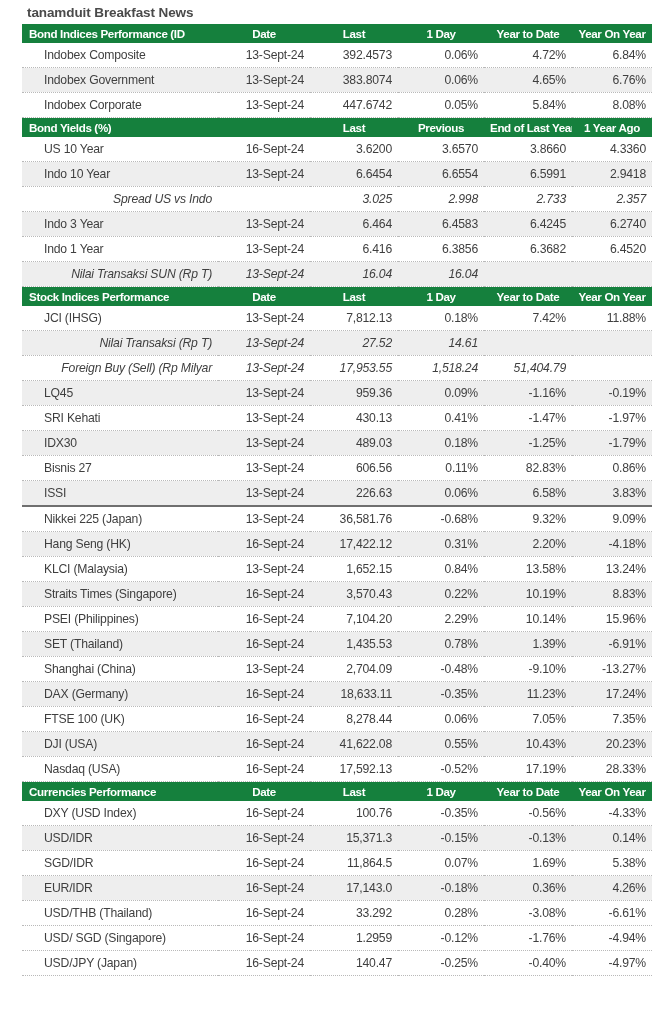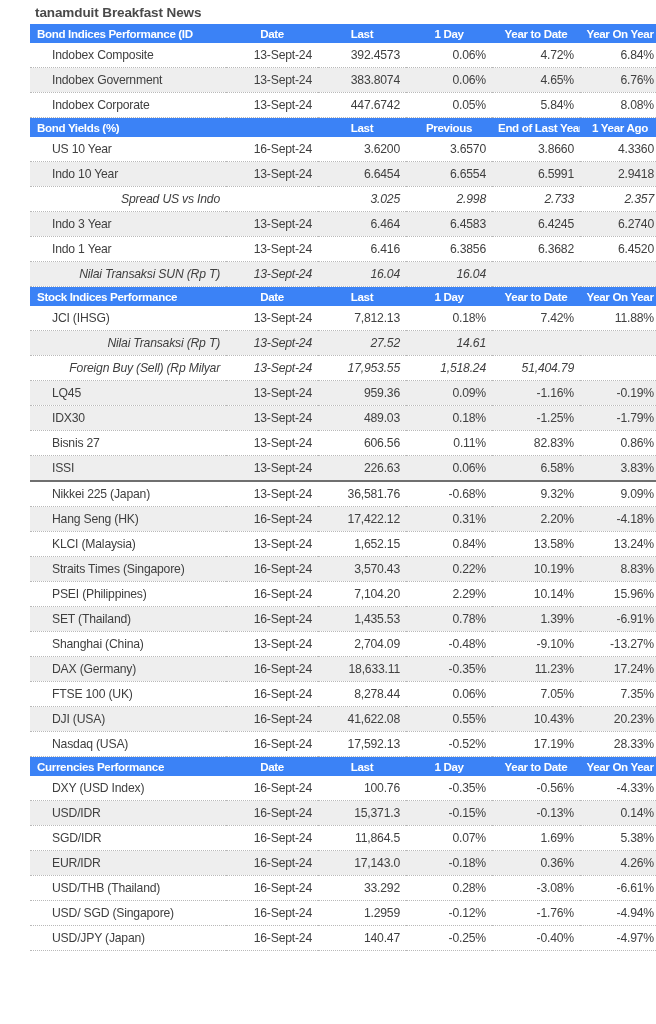--- a/index.html
+++ b/index.html
@@ -12,21 +12,21 @@
     height: 1024px;
     font-family: "Liberation Sans", sans-serif;
     color: #3f3f3f;
     overflow: hidden;
   }
   #page {
     width: 656px;
     height: 1024px;
     position: relative;
     box-sizing: border-box;
-    padding: 0 30px;
+    padding: 0 22px;
   }
   .title {
     font-size: 13.5px;
     font-weight: bold;
     color: #4a4a4a;
     padding: 5px 0 4px 5px;
     letter-spacing: -0.1px;
   }
   table.grid {
     width: 630px;
@@ -34,21 +34,21 @@
     table-layout: fixed;
   }
   col.c-label { width: 196px; }
   col.c-date  { width: 92px; }
   col.c-last  { width: 88px; }
   col.c-day   { width: 86px; }
   col.c-ytd   { width: 88px; }
   col.c-yoy   { width: 80px; }
 
   tr.section-head > th {
-    background: #3b82f6;
+    background: #15803d;
     color: #ffffff;
     font-size: 11.6px;
     font-weight: bold;
     height: 19px;
     padding: 0 6px;
     letter-spacing: -0.35px;
     white-space: nowrap;
     overflow: hidden;
     vertical-align: middle;
   }
@@ -253,20 +253,28 @@
             <td class="num"></td>
           </tr>
           <tr class="data alt">
             <td class="lbl">LQ45</td>
             <td class="num">13-Sept-24</td>
             <td class="num">959.36</td>
             <td class="num">0.09%</td>
             <td class="num">-1.16%</td>
             <td class="num">-0.19%</td>
           </tr>
+          <tr class="data">
+            <td class="lbl">SRI Kehati</td>
+            <td class="num">13-Sept-24</td>
+            <td class="num">430.13</td>
+            <td class="num">0.41%</td>
+            <td class="num">-1.47%</td>
+            <td class="num">-1.97%</td>
+          </tr>
           <tr class="data alt">
             <td class="lbl">IDX30</td>
             <td class="num">13-Sept-24</td>
             <td class="num">489.03</td>
             <td class="num">0.18%</td>
             <td class="num">-1.25%</td>
             <td class="num">-1.79%</td>
           </tr>
           <tr class="data">
             <td class="lbl">Bisnis 27</td>

